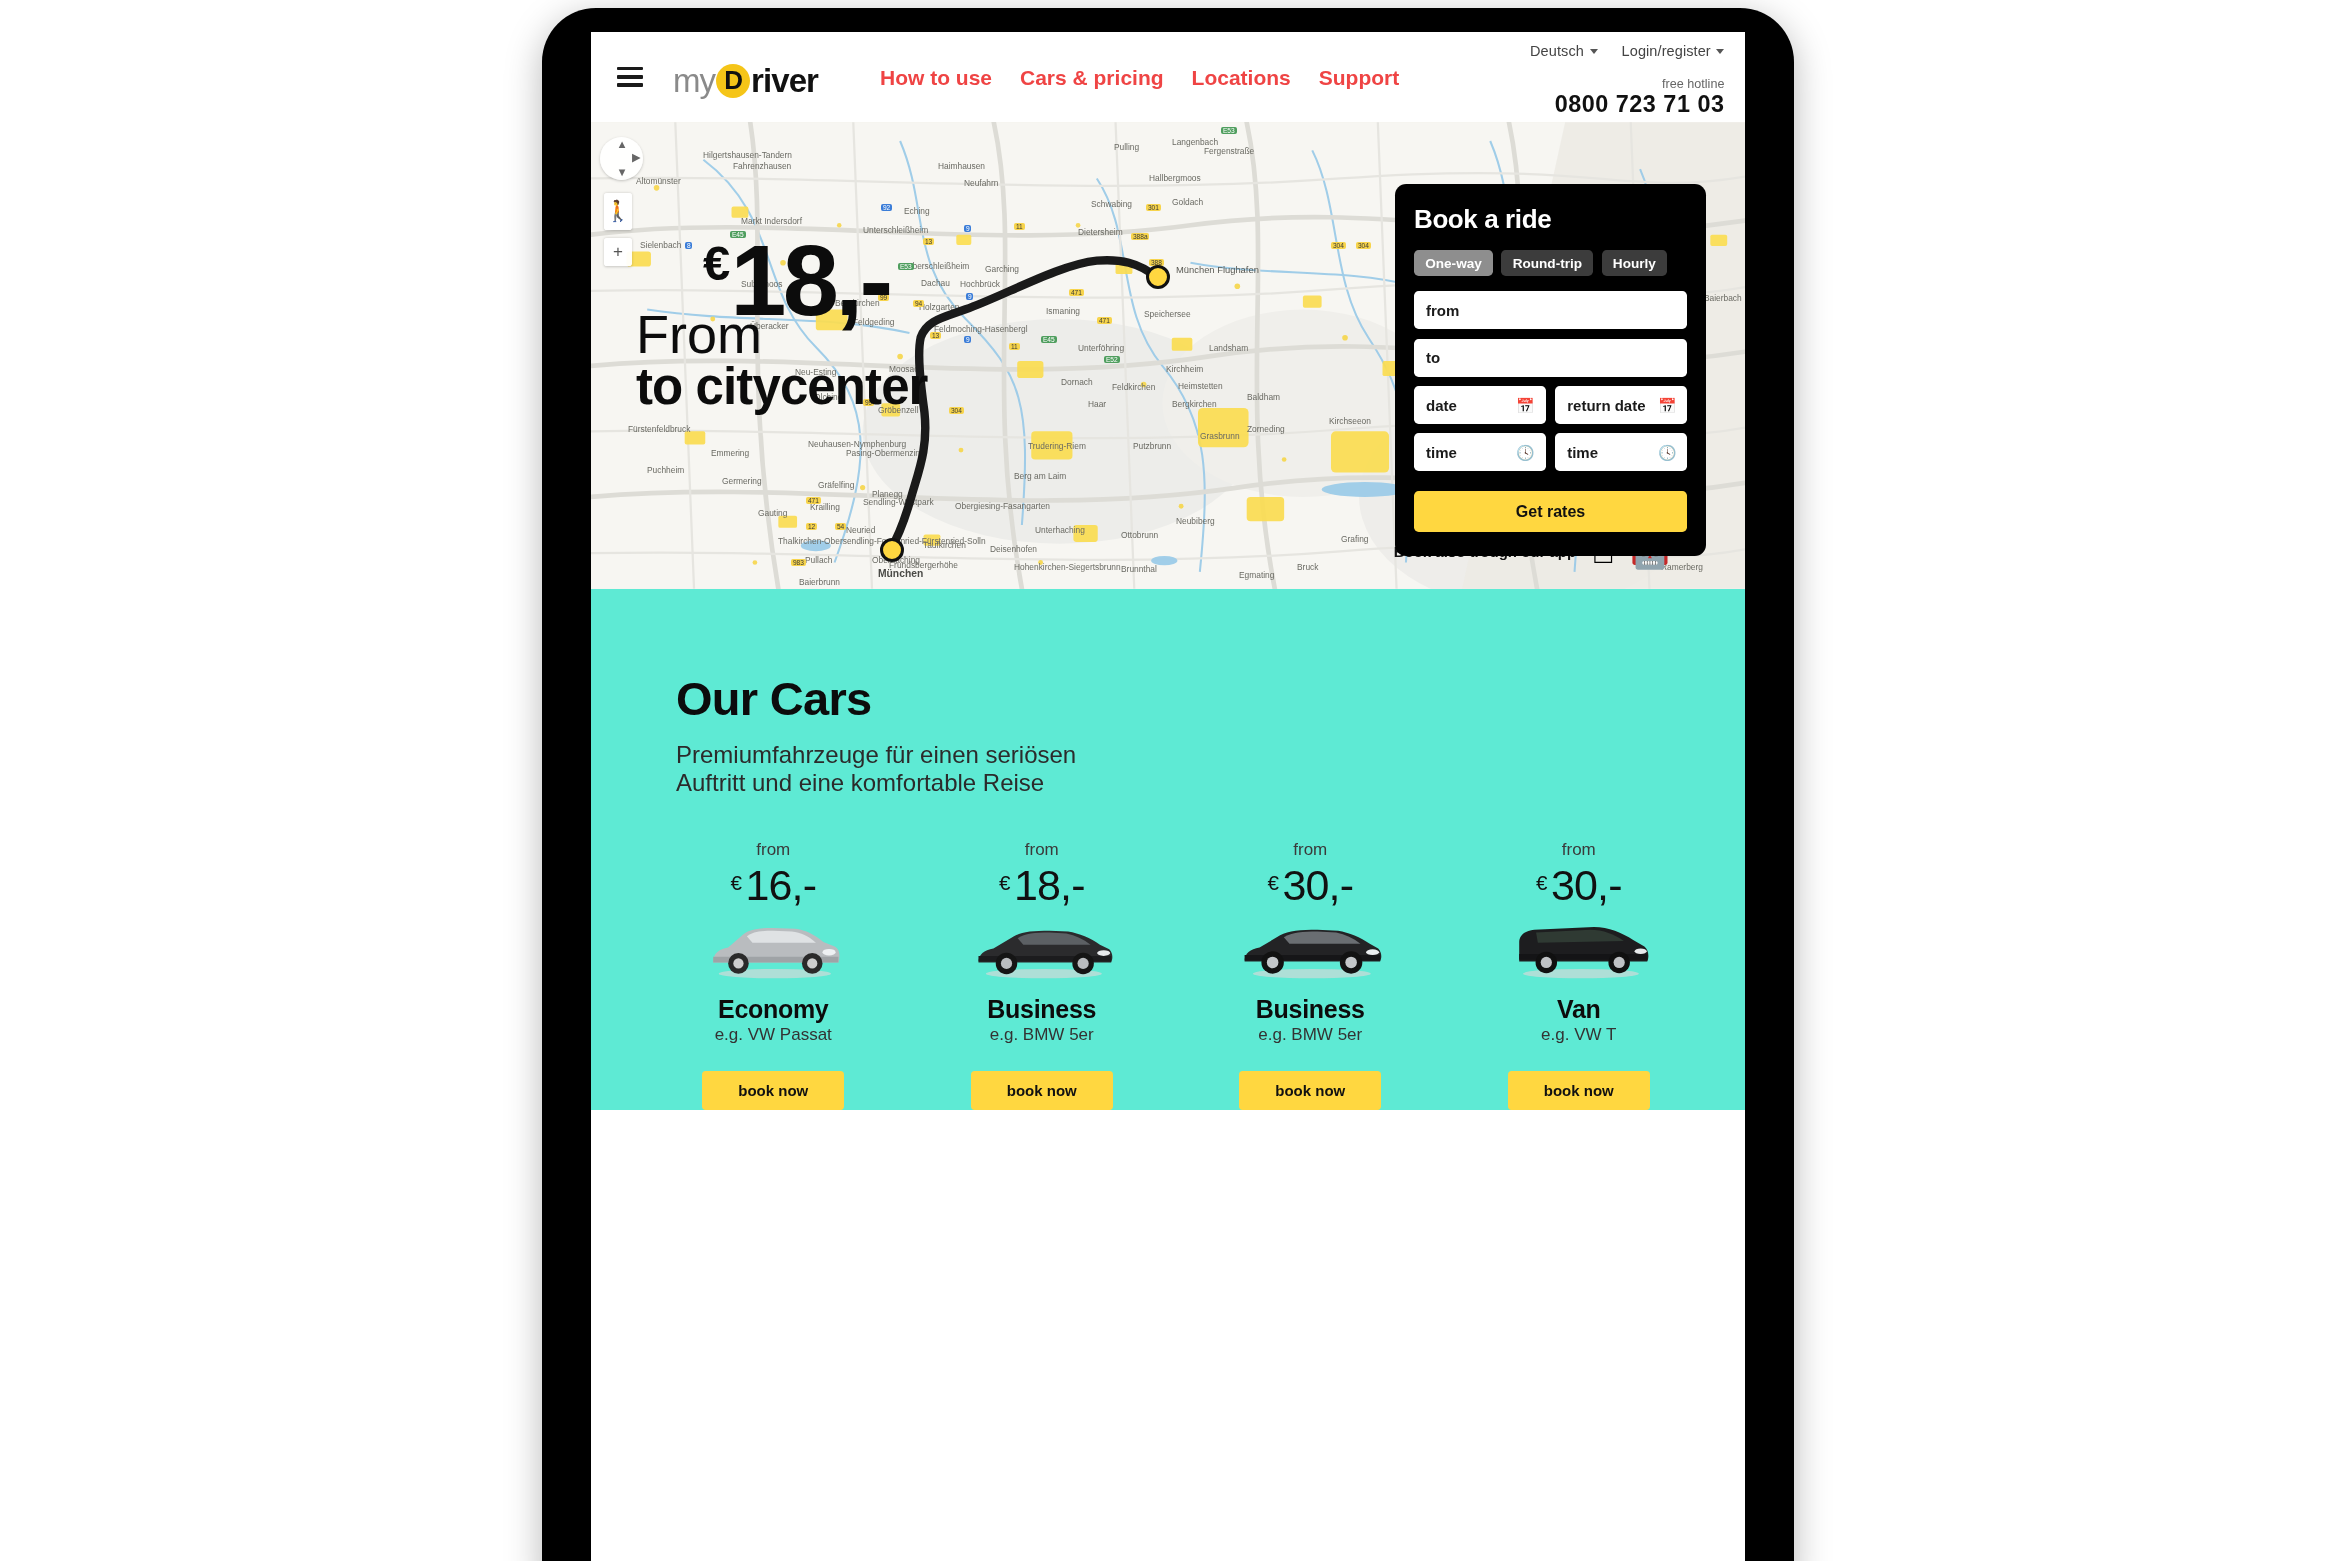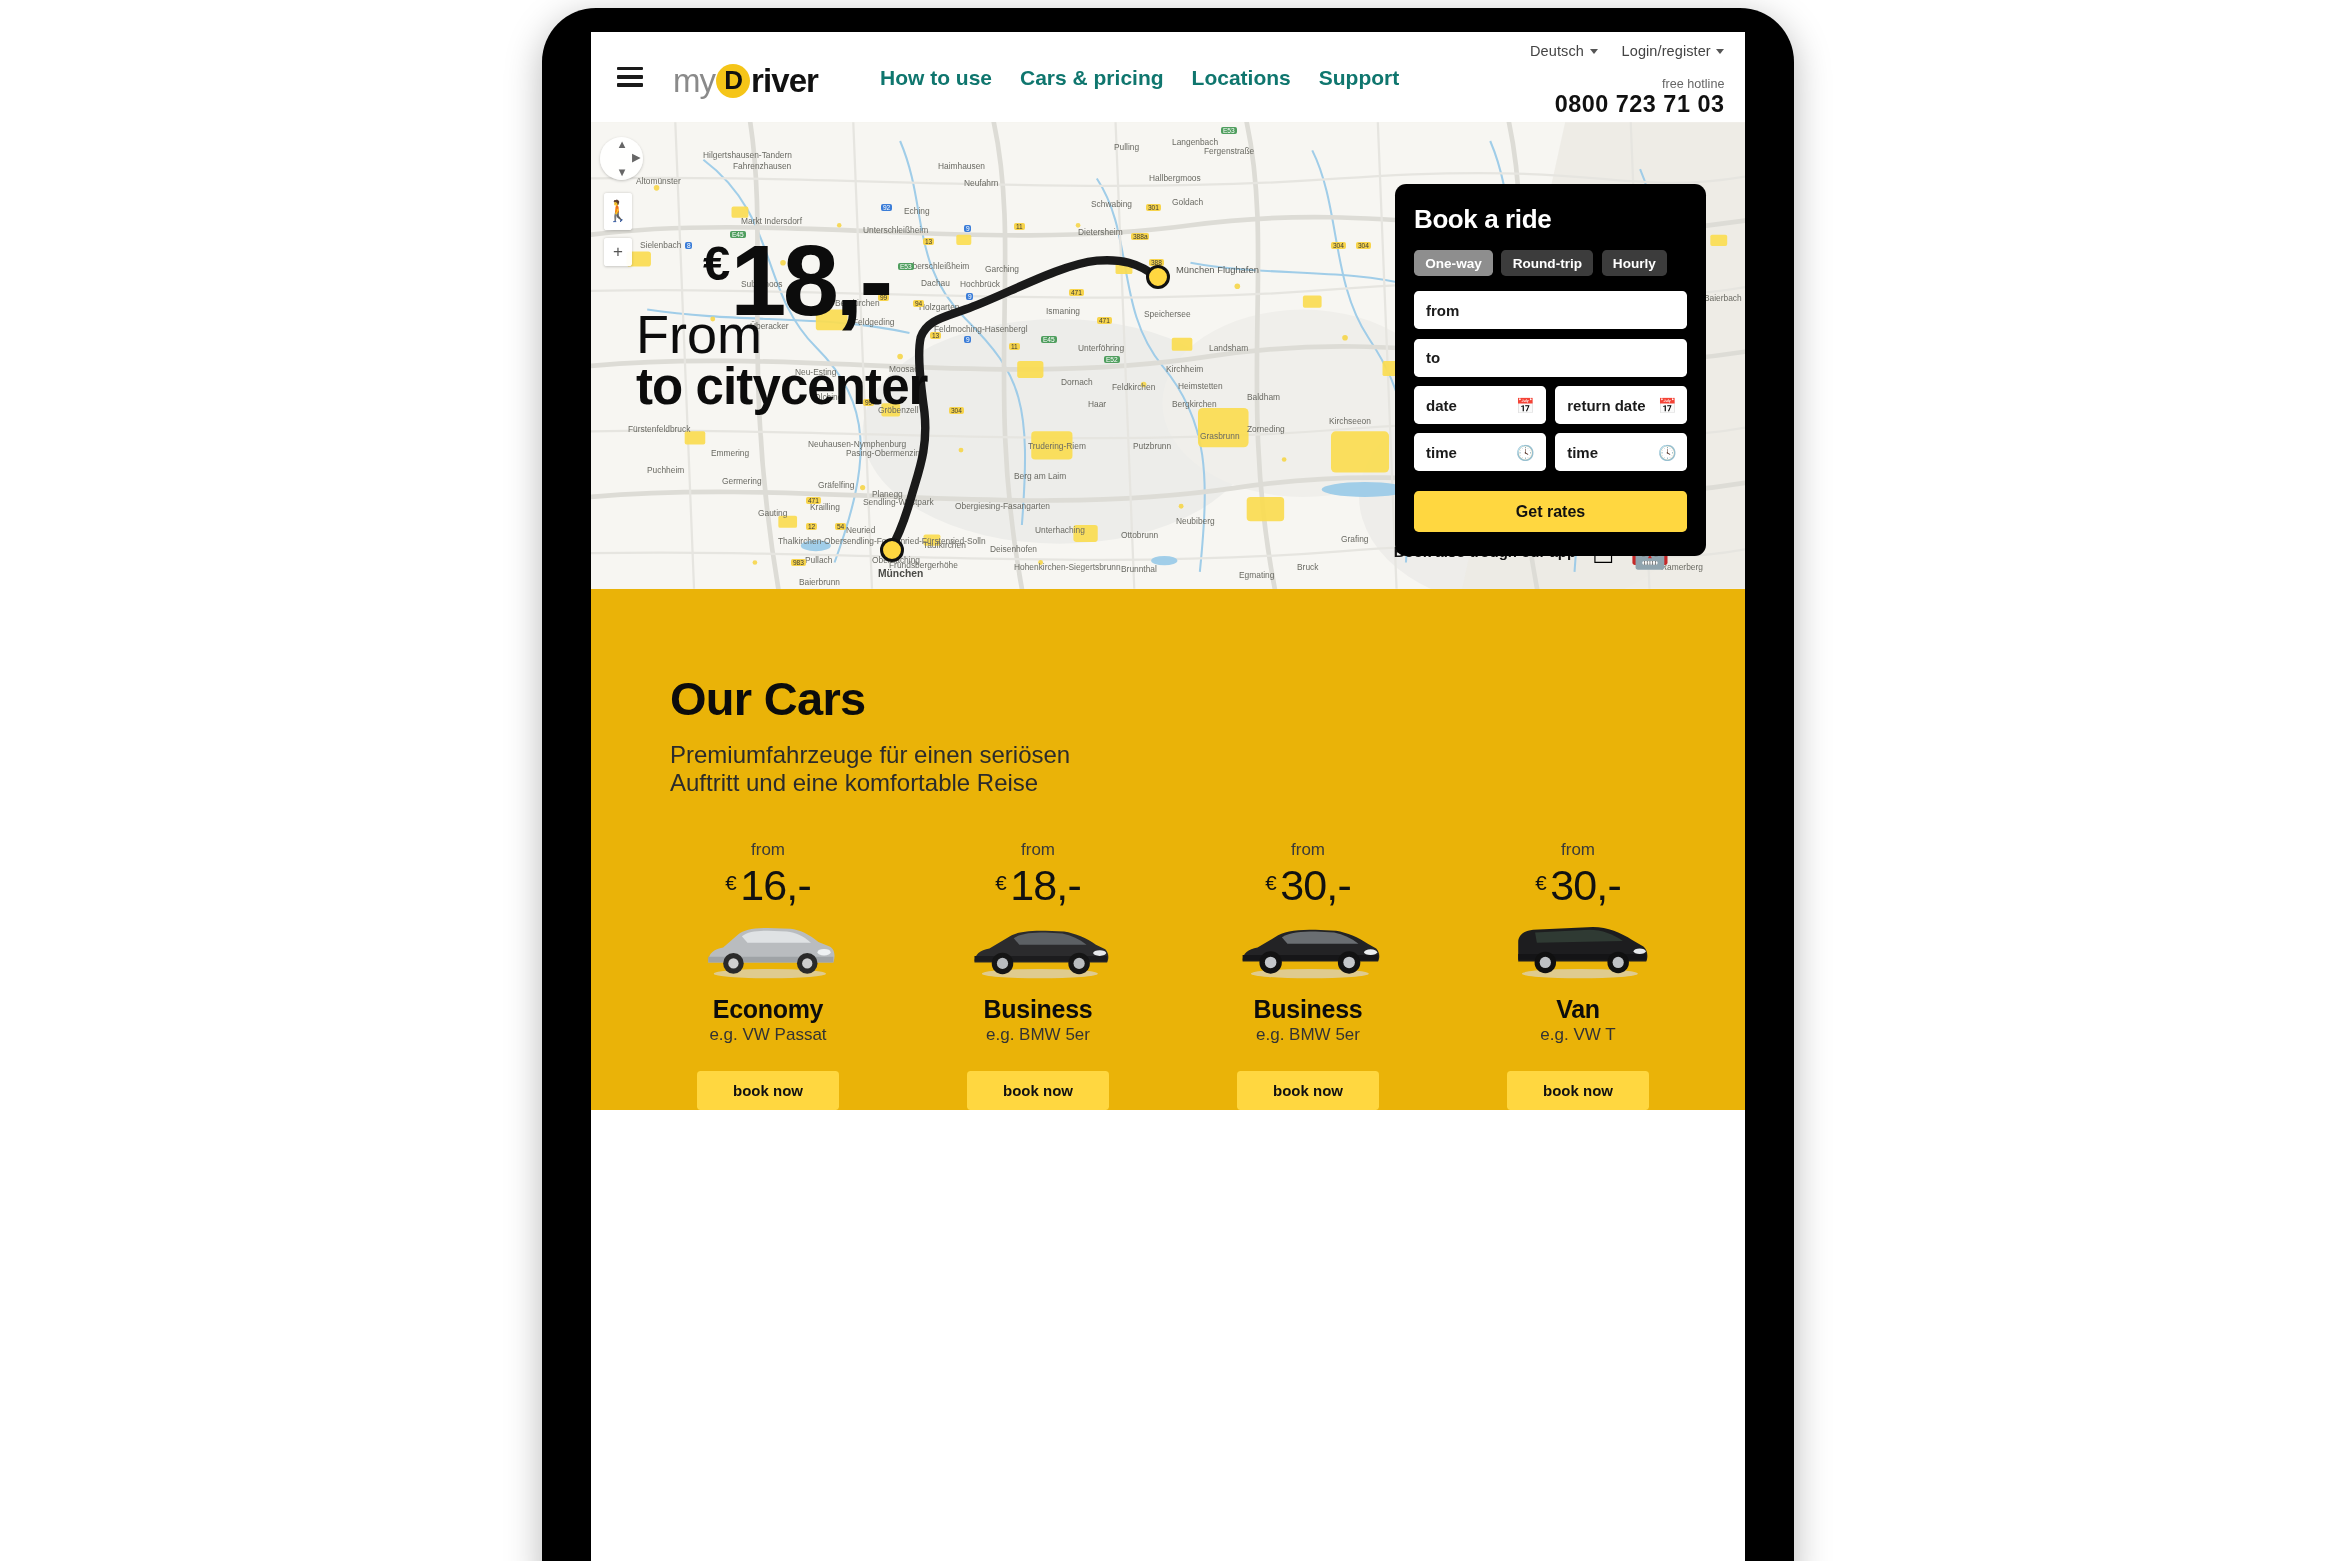--- a/index.html
+++ b/index.html
@@ -72,21 +72,21 @@
     background: #F5C518; color: #111;
     font-size: 26px; font-weight: 800;
     margin: 0 0.9px;
   }
   #logo .lg-river { color: #111; font-weight: 800; }
 
   #mainnav {
     position: absolute;
     left: 289px; top: 34px;
     display: flex; gap: 28px;
-    font-size: 21px; font-weight: 700; color: #0f766e;
+    font-size: 21px; font-weight: 700; color: #ef4444;
   }
   #mainnav span { cursor: pointer; white-space: nowrap; }
 
   #hotline {
     position: absolute;
     right: 20.6px; top: 45px;
     text-align: right;
   }
   #hotline .hl-label { font-size: 12.6px; color: #666; }
   #hotline .hl-number { font-size: 23.4px; font-weight: 700; color: #111; letter-spacing: 0.5px; margin-top: 0.9px; }
@@ -212,21 +212,21 @@
   #get-rates-btn {
     margin-top: 10.3px;
     background: #FFD740; color: #111;
     height: 41px; border-radius: 4.7px;
     display: flex; align-items: center; justify-content: center;
     font-size: 16px; font-weight: 800; cursor: pointer;
     border: none; width: 100%;
   }
 
   
-  #cars-section { padding: 82px 0 0 10px; background: #eab308; }
+  #cars-section { padding: 82px 0 0 16px; background: #5eead4; }
   #cars-title {
     margin-left: 69px;
     font-size: 47px; font-weight: 800; color: #0c0c0c;
     letter-spacing: -0.7px;
   }
   #cars-sub {
     margin: 15px 0 0 69px;
     font-size: 24px; font-weight: 300; color: #2b2b2b;
     line-height: 1.18; max-width: 487px;
   }

